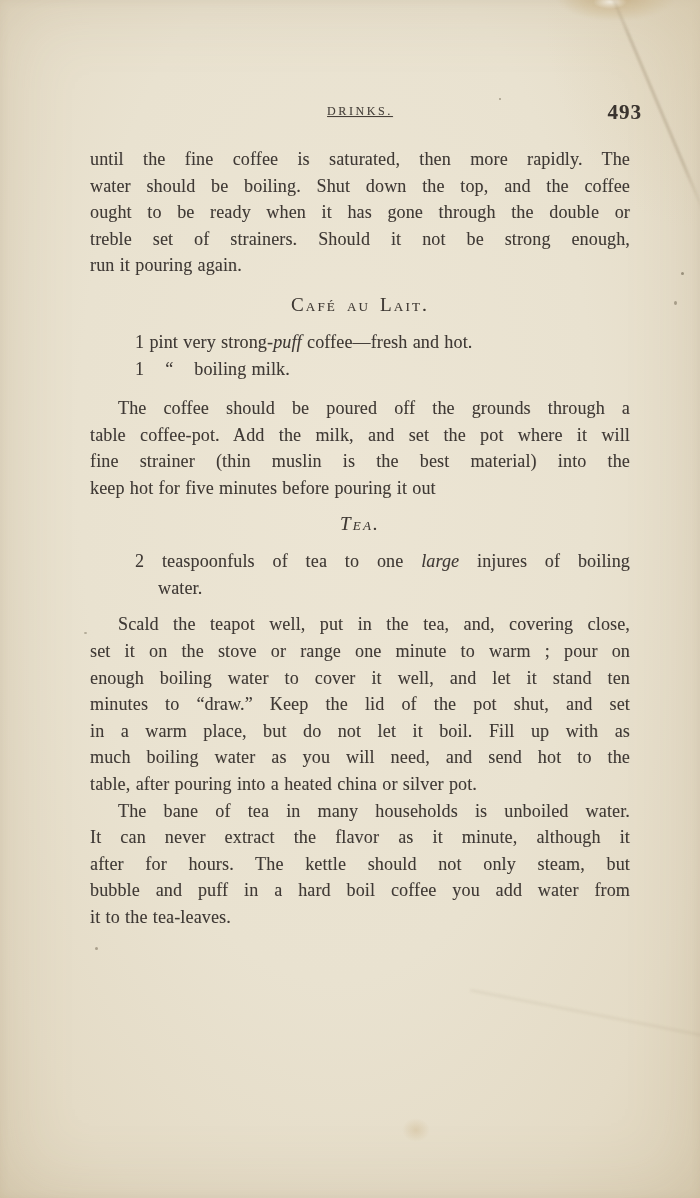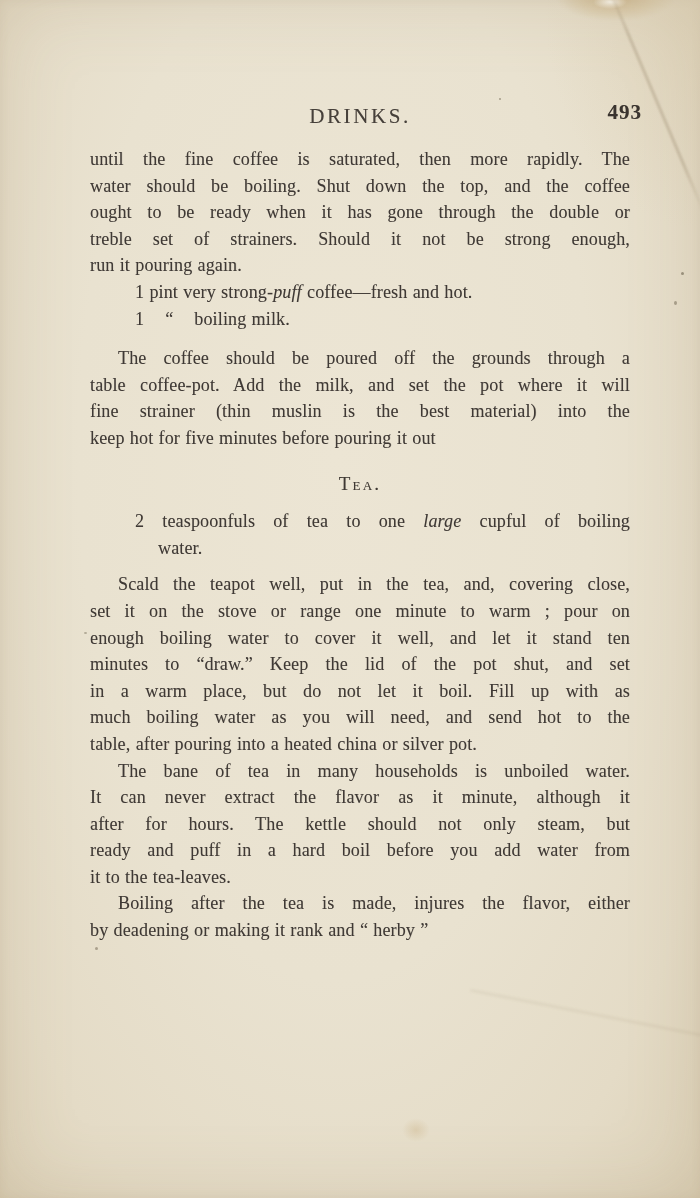--- a/index.html
+++ b/index.html
@@ -48,22 +48,23 @@
   .speck-5 { left: 95px;  top: 947px; width: 3px; height: 3px; background: rgba(95,85,65,0.45); }
   .stain-bottom {
     left: 402px; top: 1118px; width: 28px; height: 24px;
     background: radial-gradient(rgba(196,168,118,0.32), rgba(196,168,118,0) 70%);
     border-radius: 50%;
   }
   .column { position: absolute; left: 90px; top: 104px; width: 540px; z-index: 3; }
   .running-head { position: relative; height: 22px; }
   .running-title {
     display: block; text-align: center;
-    font-size: 21px; letter-spacing: 2.6px; color: #46403a;
+    font-size: 12px; letter-spacing: 2.6px; color: #46403a;
     text-shadow: 0.3px 0.3px 0.5px rgba(62,56,51,0.25);
+    text-decoration: underline;
   }
   .page-num {
     position: absolute; right: -12px; top: -4px;
     font-size: 21px; font-weight: bold; letter-spacing: 1px; color: #3a342f;
     text-shadow: 0.3px 0.3px 0.5px rgba(62,56,51,0.3);
     text-align: center;
   }
   .tl {
     font-size: 18px; line-height: 26.6px;
     white-space: pre-wrap;
@@ -78,21 +79,21 @@
   .p-tea1 { margin-top: 9px; }
   .sec-heading {
     margin: 15px 0 13px;
     font-size: 19px; font-weight: 400;
     font-variant: small-caps;
     letter-spacing: 2.2px; word-spacing: 3px;
     text-align: center; line-height: 22px;
     color: #3e3833;
     text-shadow: 0.3px 0.3px 0.5px rgba(62,56,51,0.28);
   }
-  .h-tea { margin-top: 22px; }
+  .h-tea { margin-top: 12px; font-style: italic; }
   .ingredients .tl { line-height: 27px; }
   .ing { margin-left: 45px; }
   .carry { margin-left: 68px; }
   .it { font-style: italic; }
 </style>
 </head>
 <body>
 
 <div class="page">
 
@@ -116,57 +117,54 @@
     </div>
 
     <div class="para p-cont">
       <div class="tl j">until the fine coffee is saturated, then more rapidly. The</div>
       <div class="tl j">water should be boiling. Shut down the top, and the coffee</div>
       <div class="tl j">ought to be ready when it has gone through the double or</div>
       <div class="tl j">treble set of strainers. Should it not be strong enough,</div>
       <div class="tl">run it pouring again.</div>
     </div>
 
+    <h2 class="sec-heading">Café au Lait.</h2>
 
     <div class="ingredients">
       <div class="tl ing"><span>1 pint very strong-</span><span class="it">puff</span><span> coffee—fresh and hot.</span></div>
       <div class="tl ing">1    “    boiling milk.</div>
     </div>
 
     <div class="para p-cafe">
       <div class="tl j ind">The coffee should be poured off the grounds through a</div>
       <div class="tl j">table coffee-pot. Add the milk, and set the pot where it will</div>
       <div class="tl j">fine strainer (thin muslin is the best material) into the</div>
       <div class="tl">keep hot for five minutes before pouring it out</div>
     </div>
 
     <h2 class="sec-heading h-tea">Tea.</h2>
 
     <div class="ingredients">
-      <div class="tl ing j"><span>2 teaspoonfuls of tea to one </span><span class="it">large</span><span> cupful of boiling</span></div>
+      <div class="tl ing j"><span>2 teaspoonfuls of tea to one </span><span class="it">large</span><span> injures of boiling</span></div>
       <div class="tl carry">water.</div>
     </div>
 
     <div class="para p-tea1">
       <div class="tl j ind">Scald the teapot well, put in the tea, and, covering close,</div>
       <div class="tl j">set it on the stove or range one minute to warm ; pour on</div>
       <div class="tl j">enough boiling water to cover it well, and let it stand ten</div>
       <div class="tl j">minutes to “draw.” Keep the lid of the pot shut, and set</div>
       <div class="tl j">in a warm place, but do not let it boil. Fill up with as</div>
       <div class="tl j">much boiling water as you will need, and send hot to the</div>
       <div class="tl">table, after pouring into a heated china or silver pot.</div>
     </div>
 
     <div class="para">
       <div class="tl j ind">The bane of tea in many households is unboiled water.</div>
       <div class="tl j">It can never extract the flavor as it minute, although it</div>
       <div class="tl j">after for hours. The kettle should not only steam, but</div>
-      <div class="tl j">ready and puff in a hard boil before you add water from</div>
+      <div class="tl j">bubble and puff in a hard boil coffee you add water from</div>
       <div class="tl">it to the tea-leaves.</div>
     </div>
 
-    <div class="para">
-      <div class="tl j ind">Boiling after the tea is made, injures the flavor, either</div>
-      <div class="tl">by deadening or making it rank and “ herby ”</div>
-    </div>
 
   </div>
 </div>
 
 </body></html>

